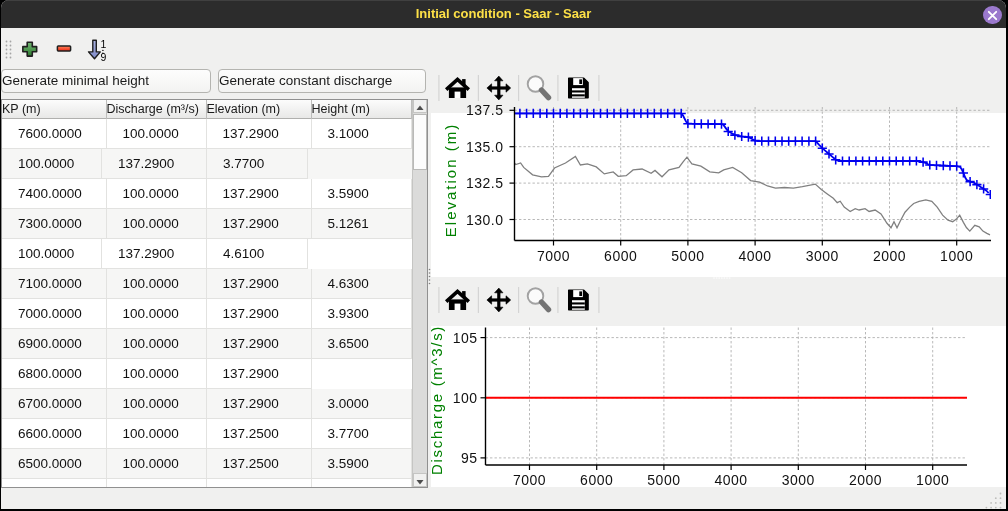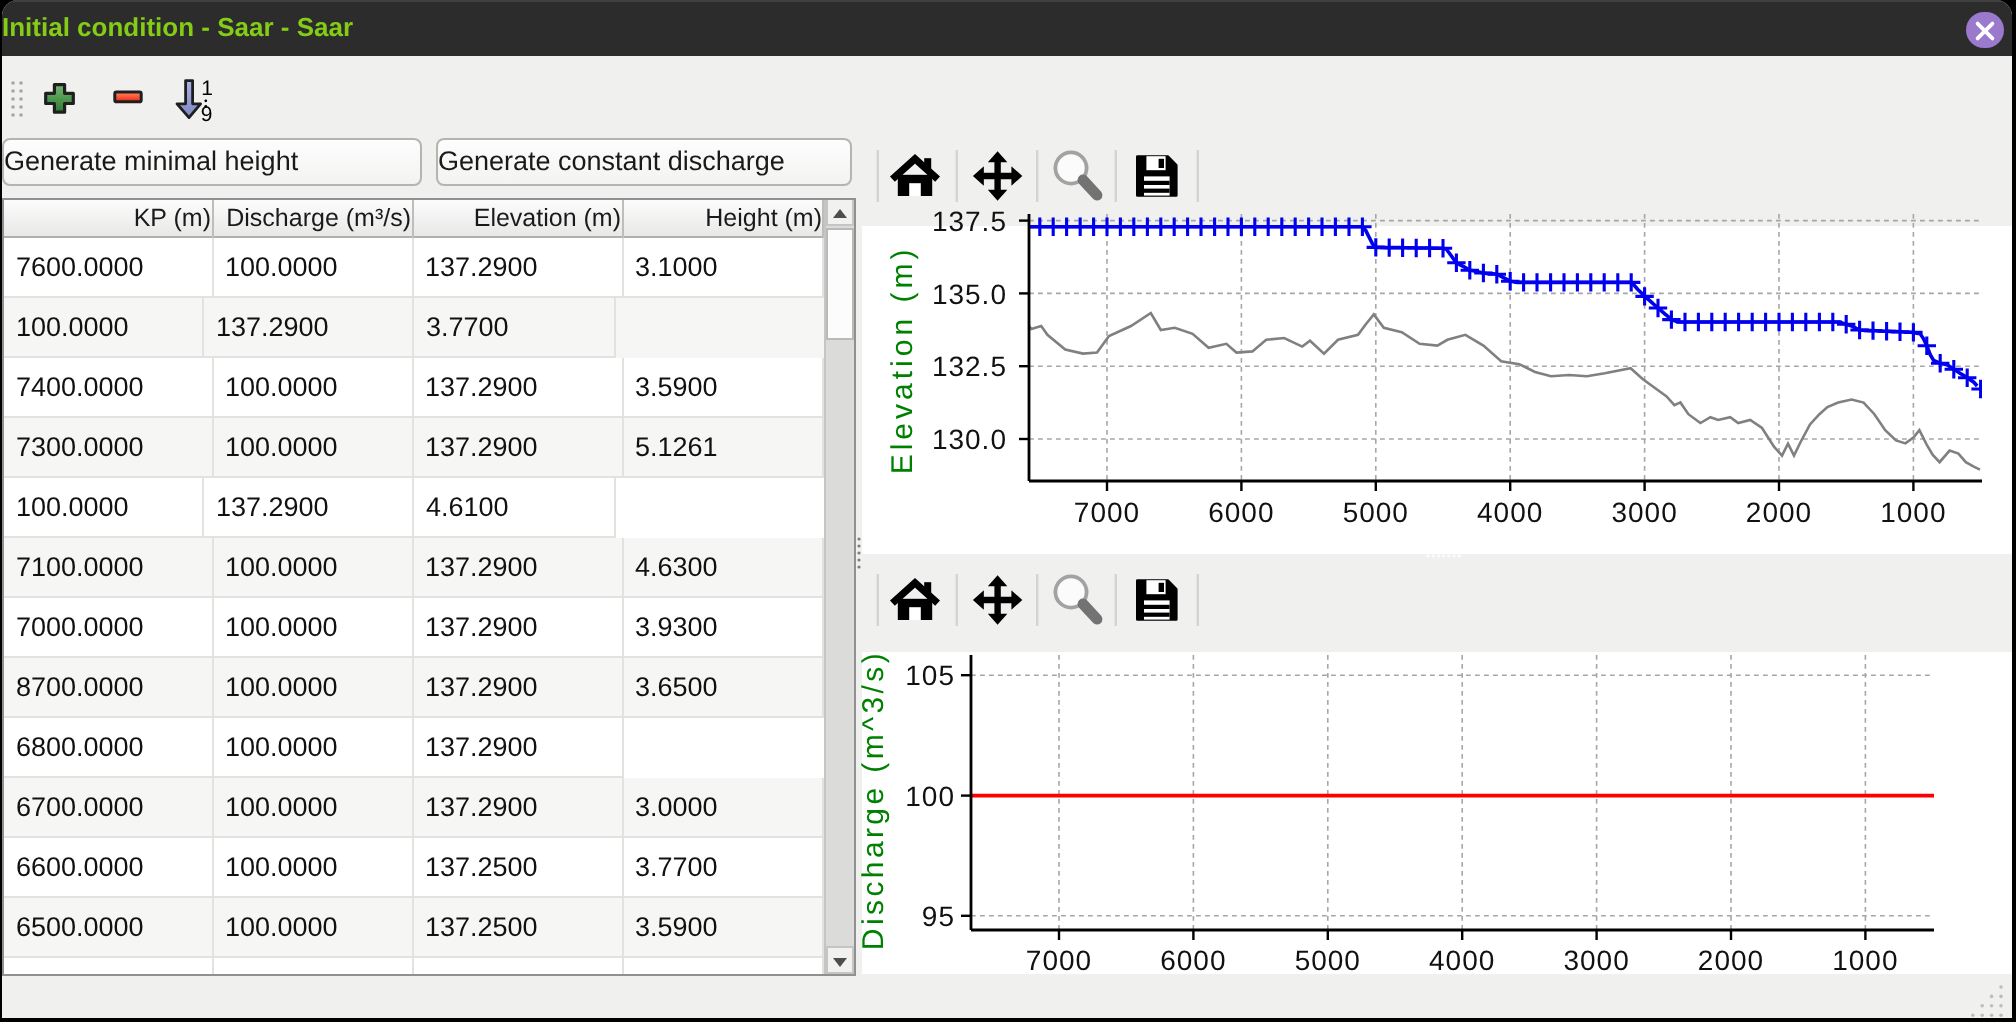--- a/index.html
+++ b/index.html
@@ -1,28 +1,28 @@
 <!DOCTYPE html>
 <html><head><meta charset="utf-8"><style>
 * { margin:0; padding:0; box-sizing:border-box; }
 html,body { width:1008px; height:511px; background:#000; font-family:"Liberation Sans", sans-serif; overflow:hidden; }
 #win { position:absolute; left:1px; top:0; width:1005px; height:509px; background:#f0f0ef; border-radius:8px 8px 0 0; overflow:hidden; }
 #tbar { position:absolute; left:0; top:0; width:100%; height:28px; background:#2c2c2c; box-shadow:inset 0 1px 0 #404040; }
-#tbar .title { position:absolute; width:100%; top:0; height:28px; line-height:28px; text-align:left; color:#84cc16; font-size:13px; font-weight:bold; }
+#tbar .title { position:absolute; width:100%; top:0; height:28px; line-height:28px; text-align:center; color:#fde047; font-size:13px; font-weight:bold; }
 #close { position:absolute; left:982px; top:5.5px; width:18.5px; height:18.5px; border-radius:50%; background:#9b79cd; }
 #close svg { position:absolute; left:0; top:0; }
 .btn { position:absolute; top:68.5px; height:24px; background:linear-gradient(#fdfdfd,#f3f3f2); border:1px solid #b4b4b0; border-radius:4px; font-size:13.5px; text-align:left; line-height:22px; color:#1a1a1a; }
 #tablewrap { position:absolute; left:0; top:98.5px; width:427px; height:389px; border:1px solid #909090; background:#fff; overflow:hidden; }
 #thead { position:absolute; left:0; top:0; width:410px; height:19.5px; display:flex; background:linear-gradient(#fcfcfc,#e8e8e7); border-bottom:1px solid #b0b0ae; }
-#thead .th { height:19.5px; line-height:19px; text-align:right; font-size:12.5px; color:#1a1a1a; border-right:1px solid #bdbdbb; }
+#thead .th { height:19.5px; line-height:19px; text-align:left; font-size:12.5px; color:#1a1a1a; border-right:1px solid #bdbdbb; }
 #tbody { position:absolute; left:0; top:19.5px; width:410px; }
 .tr { display:flex; height:30px; }
 .ro { background:#ffffff; }
 .re { background:#f6f6f5; }
-.td { height:100%; line-height:29px; font-size:13.5px; color:#111; padding-left:6px; border-right:1px solid #e2e2e0; border-bottom:1px solid #e2e2e0; }
+.td { height:100%; line-height:29px; font-size:13.5px; color:#111; padding-left:16px; border-right:1px solid #e2e2e0; border-bottom:1px solid #e2e2e0; }
 .c1 { width:104.5px; } .c2 { width:100px; } .c3 { width:105px; } .c4 { width:100.5px; }
 #sbar { position:absolute; right:0; top:0; width:15px; height:387px; background:#dbdbda; border-left:1px solid #c5c5c3; }
 .sbtn { position:absolute; left:0; width:14px; height:14px; background:#f1f1f0; border:1px solid #c5c5c3; }
 #sthumb { position:absolute; left:0; top:14px; width:14px; height:56px; background:#fcfcfc; border:1px solid #b9b9b7; }
 .canvas { position:absolute; left:429.5px; width:575.5px; background:#fff; }
 svg text { font-family:"Liberation Sans", sans-serif; }
 </style></head>
 <body>
 <div id="win">
   <div id="tbar">
@@ -115,21 +115,21 @@
           <div class="td c3">137.2900</div>
           <div class="td c4">4.6300</div>
         </div>
 <div class="tr ro">
           <div class="td c1">7000.0000</div>
           <div class="td c2">100.0000</div>
           <div class="td c3">137.2900</div>
           <div class="td c4">3.9300</div>
         </div>
 <div class="tr re">
-          <div class="td c1">8700.0000</div>
+          <div class="td c1">6900.0000</div>
           <div class="td c2">100.0000</div>
           <div class="td c3">137.2900</div>
           <div class="td c4">3.6500</div>
         </div>
 <div class="tr ro">
           <div class="td c1">6800.0000</div>
           <div class="td c2">100.0000</div>
           <div class="td c3">137.2900</div>
         </div>
 <div class="tr re">

